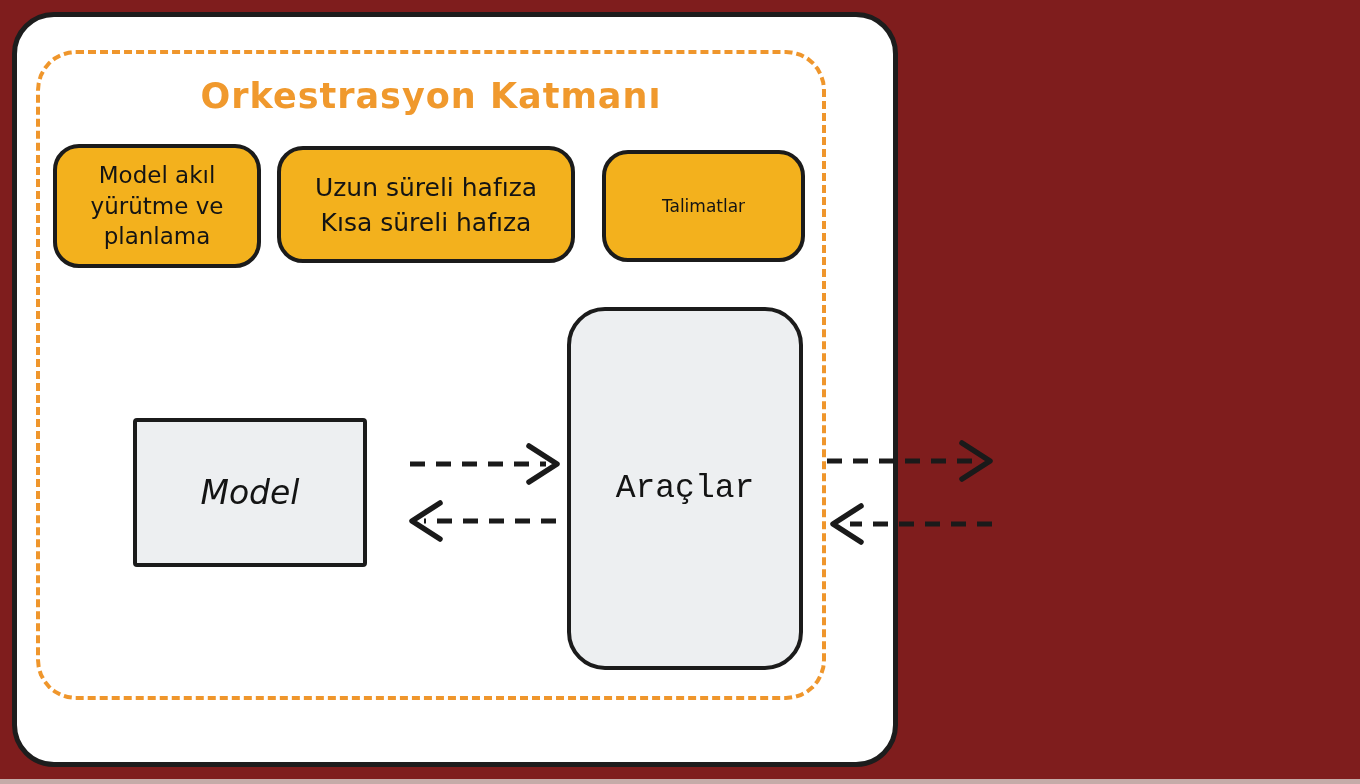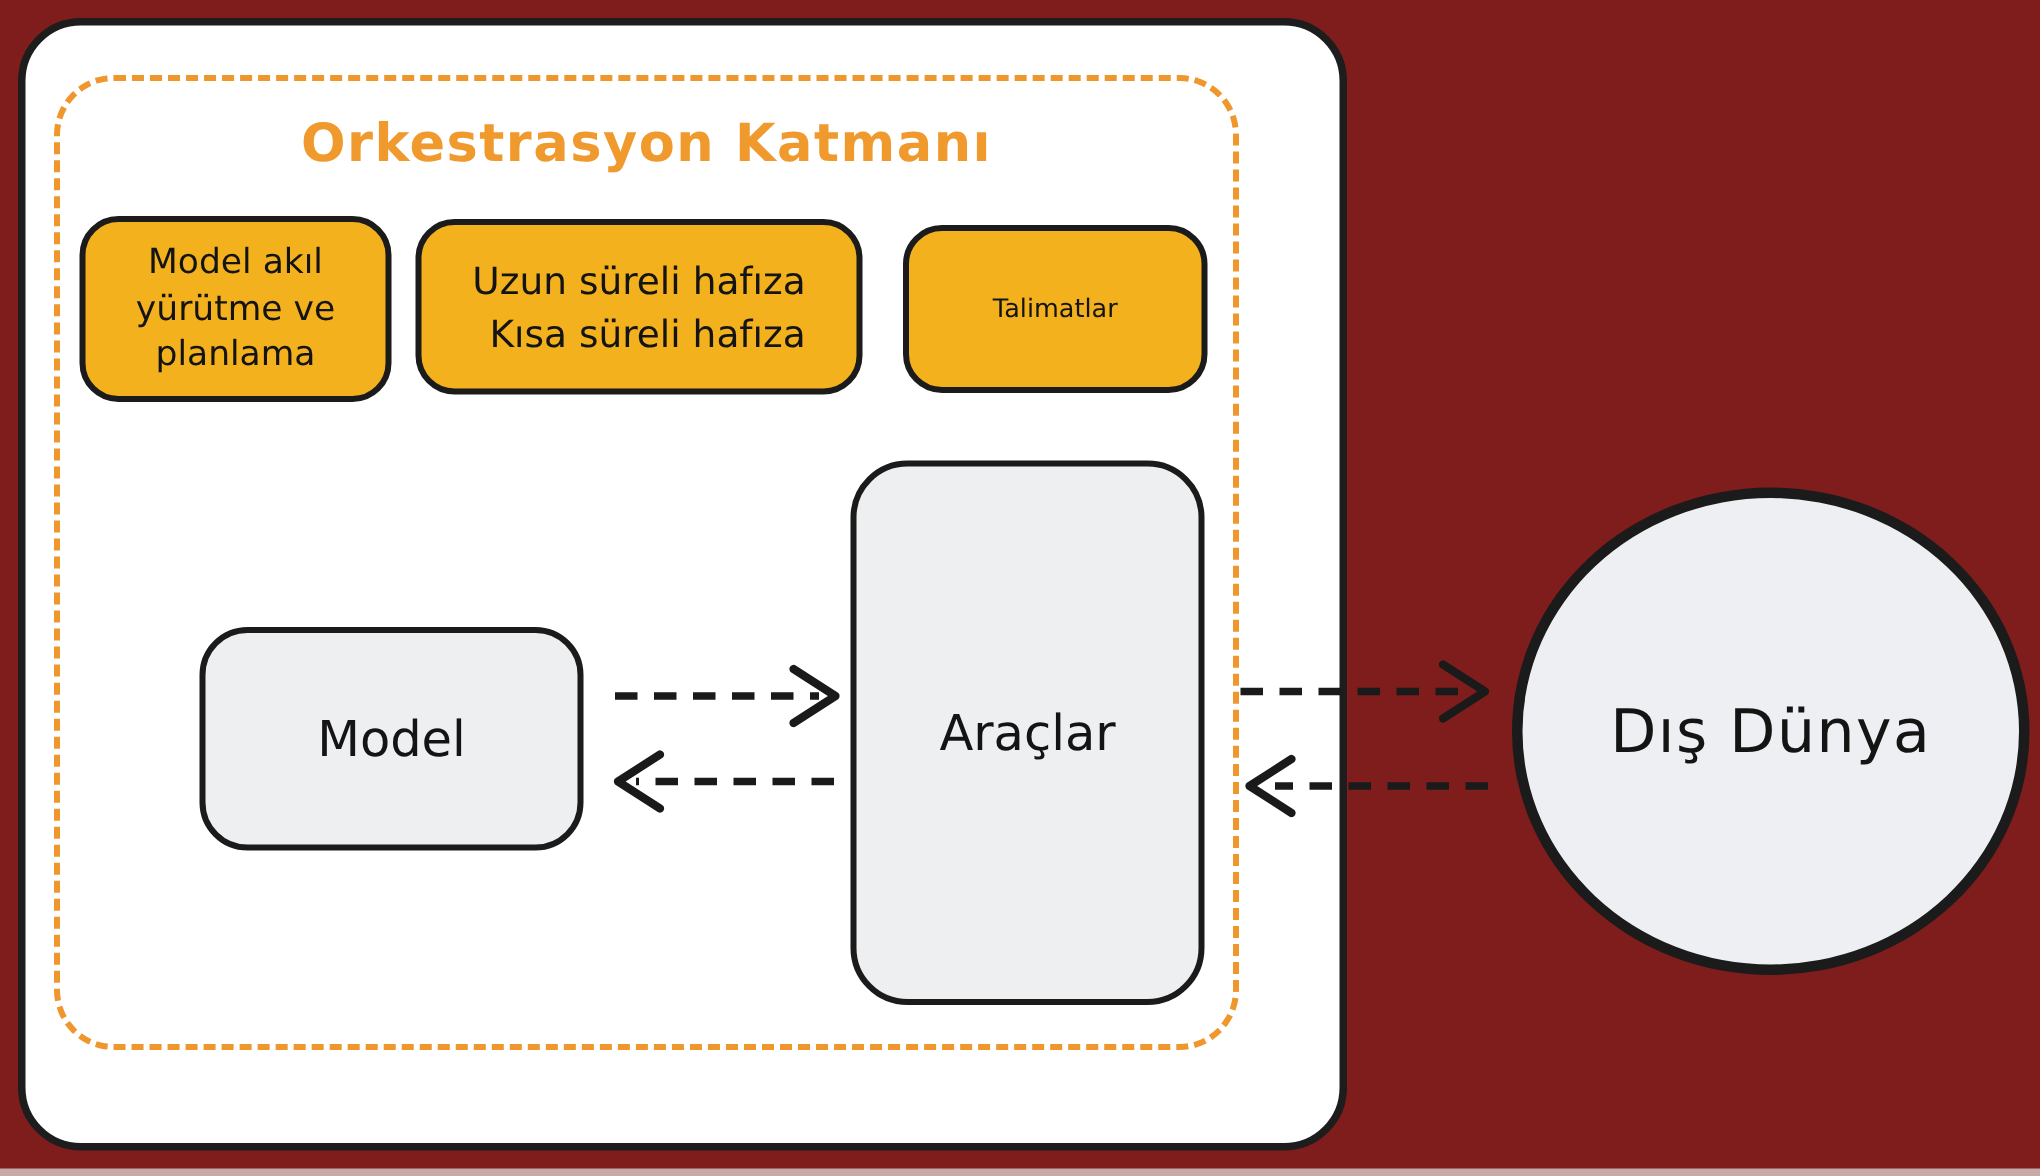--- a/index.html
+++ b/index.html
@@ -57,36 +57,36 @@
     border-radius: 26px;
     box-sizing: border-box;
     display: flex;
     align-items: center;
     justify-content: center;
     text-align: center;
     color: #141414;
     white-space: pre-line;
   }
   .orange-box-1 { left: 53px;  top: 144px; width: 208px; height: 124px; font-size: 23px; line-height: 1.32; }
-  .orange-box-2 { left: 277px; top: 146px; width: 298px; height: 117px; font-size: 25px; line-height: 1.4; text-align: right; }
+  .orange-box-2 { left: 277px; top: 146px; width: 298px; height: 117px; font-size: 25px; line-height: 1.4; }
   .orange-box-3 { left: 602px; top: 150px; width: 203px; height: 112px; font-size: 17px; }
   
   .gray-node {
     position: absolute;
     background: #ecriefn;
     background: #edeff1;
     border: 4px solid #1b1b1b;
     box-sizing: border-box;
     display: flex;
     align-items: center;
     justify-content: center;
     color: #141414;
   }
-  .model-node  { left: 133px; top: 418px; width: 256px; height: 149px; border-radius: 32px; font-size: 33px; }
-  .tools-node  { left: 567px; top: 307px; width: 236px; height: 363px; border-radius: 38px; font-size: 33px; }
+  .model-node  { left: 133px; top: 418px; width: 234px; height: 149px; border-radius: 4px; font-size: 33px; font-style: italic; }
+  .tools-node  { left: 567px; top: 307px; width: 236px; height: 363px; border-radius: 38px; font-size: 33px; font-family: Liberation Mono, monospace; }
   
   .world-circle {
     position: absolute;
     left: 1008px;
     top: 325px;
     width: 345px;
     height: 325px;
     background: #edeff2;
     border: 7px solid #1b1b1b;
     border-radius: 50%;
@@ -132,21 +132,20 @@
 
   <div class="orange-box orange-box-2">Uzun süreli hafıza
 Kısa süreli hafıza</div>
 
   <div class="orange-box orange-box-3">Talimatlar</div>
 
   <div class="gray-node model-node">Model</div>
 
   <div class="gray-node tools-node">Araçlar</div>
 
-  <div class="world-circle">Dış Dünya</div>
 
   <svg class="arrow-layer" viewBox="0 0 1360 784" xmlns="http://www.w3.org/2000/svg">
 
     <g stroke="#1a1a1a" fill="none">
       <line x1="410" y1="464" x2="546" y2="464" stroke-width="5" stroke-dasharray="15 11"></line>
       <polyline points="529,446 557,464 529,482" stroke-width="5.5" stroke-linecap="round" stroke-linejoin="round"></polyline>
     </g>
 
     <g stroke="#1a1a1a" fill="none">
       <line x1="556" y1="521" x2="424" y2="521" stroke-width="5" stroke-dasharray="15 11"></line>

